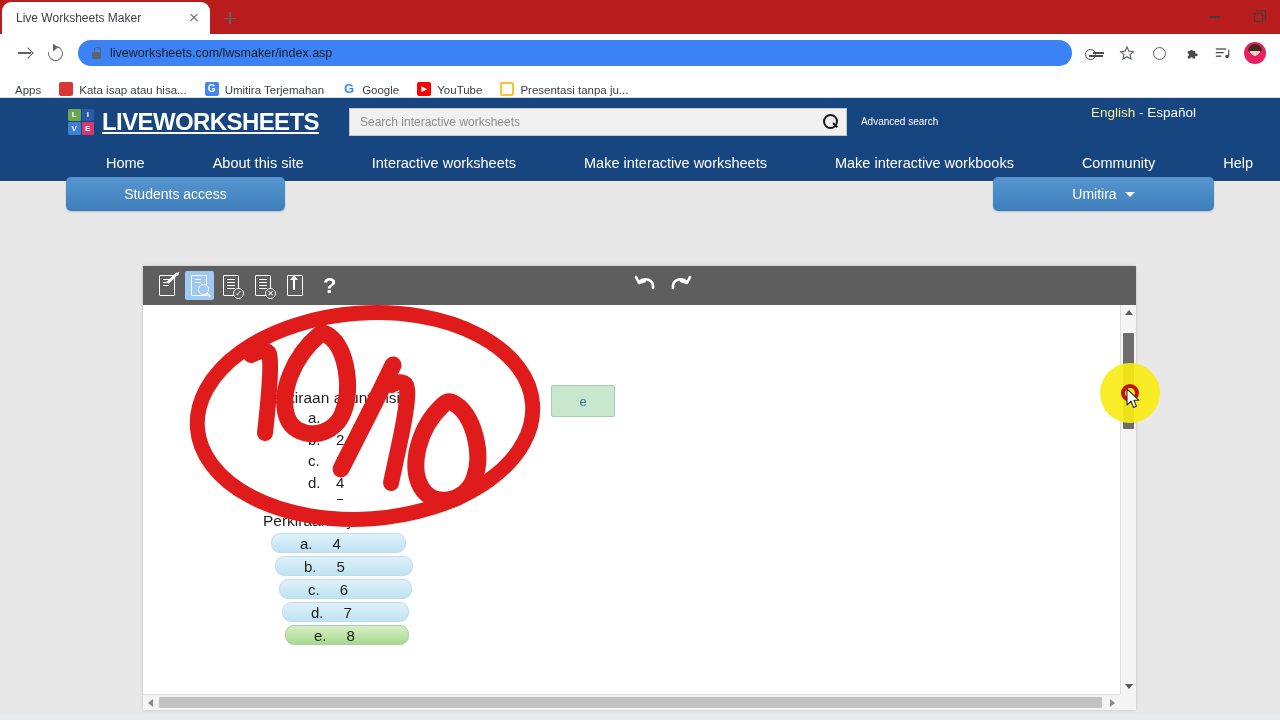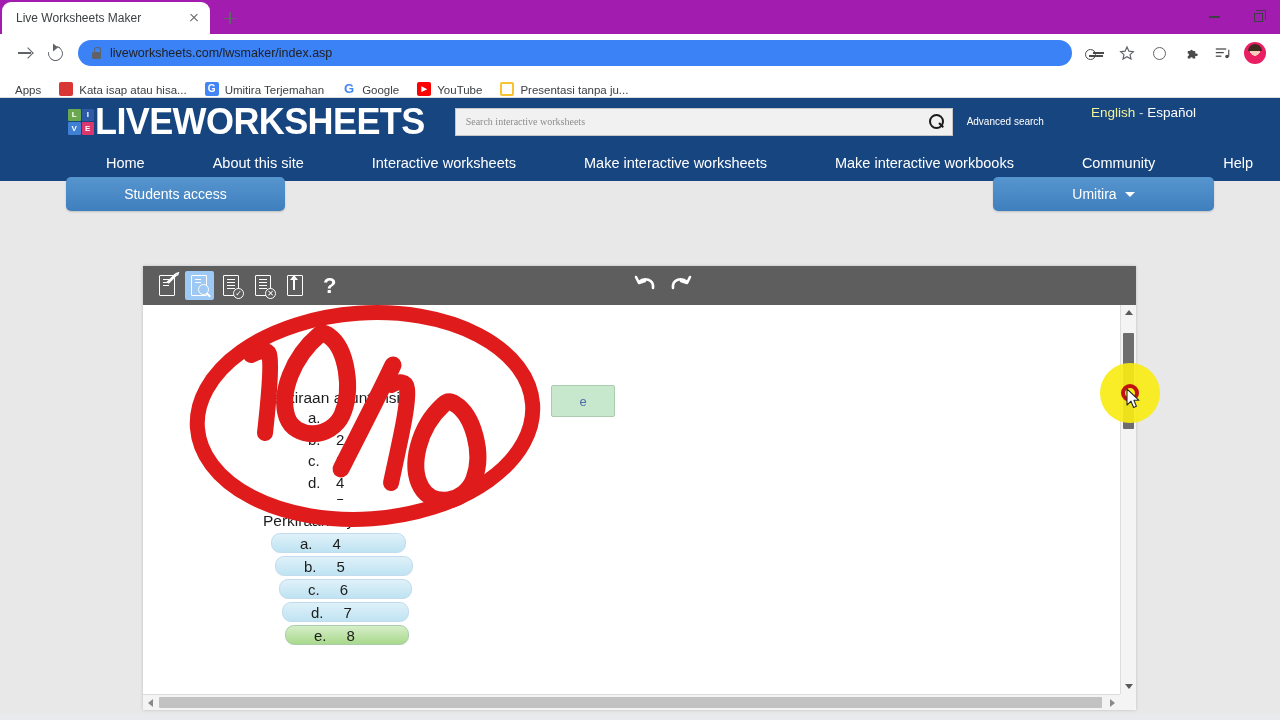--- a/index.html
+++ b/index.html
@@ -7,21 +7,21 @@
     width: 1280px; height: 720px;
     overflow: hidden;
     font-family: "Liberation Sans", sans-serif;
     background: #ffffff;
   }
 
   
   .browser { width: 1280px; height: 720px; position: relative; background:#e8eaed; }
 
   .tabstrip {
-    height: 34px; background: #a21caf;
+    height: 34px; background: #b91c1c;
     display: flex; align-items: flex-end; position: relative;
   }
   .tab {
     width: 208px; height: 32px; background:#ffffff;
     border-radius: 9px 9px 0 0;
     display:flex; align-items:center; padding: 0 8px 0 14px;
     margin-left: 2px; position: relative;
   }
   .tab-title {
     font-size: 12px; color:#3c4043; flex:1;
@@ -123,30 +123,30 @@
     width:26px; height:26px; display:grid;
     grid-template-columns:1fr 1fr; grid-template-rows:1fr 1fr;
     gap:1px; flex:none;
   }
   .logo-grid span {
     display:flex; align-items:center; justify-content:center;
     font-size:8px; font-weight:bold; color:#fff; border-radius:1px;
   }
   .lg-l{background:#6aa84f}.lg-i{background:#2d5aa8}.lg-v{background:#3f7fd4}.lg-e{background:#d9376e}
   .logo-text {
-    color:#ffffff; font-size:36px; font-weight:bold; letter-spacing:-0.6px;
-    margin-left:1px; font-family:"Liberation Sans", sans-serif;
+    color:#ffffff; font-size:24px; font-weight:bold; letter-spacing:-0.6px;
+    margin-left:8px; font-family:"Liberation Sans", sans-serif;text-decoration:underline;
   }
   .searchwrap {
     margin-left:30px; width:498px; height:28px; background:#f1f1f1;
     border:1px solid #c6c6c6; display:flex; align-items:center; padding:0 8px 0 10px;
   }
   .searchwrap input {
     flex:1; border:none; outline:none; background:transparent;
-    font-size:10px; color:#4c1d95; font-family:Liberation Serif, serif;
+    font-size:12px; color:#4c1d95; font-family:Liberation Sans, sans-serif;
   }
   .searchwrap input::placeholder { color:#8d8d8d; }
   .mag { width:15px; height:15px; position:relative; flex:none; }
   .mag::before {
     content:''; position:absolute; left:0; top:0; width:11px; height:11px;
     border:2px solid #1a1a1a; border-radius:50%;
   }
   .mag::after {
     content:''; position:absolute; left:9.5px; top:10px; width:6px; height:2.4px;
     background:#1a1a1a; transform:rotate(45deg);

